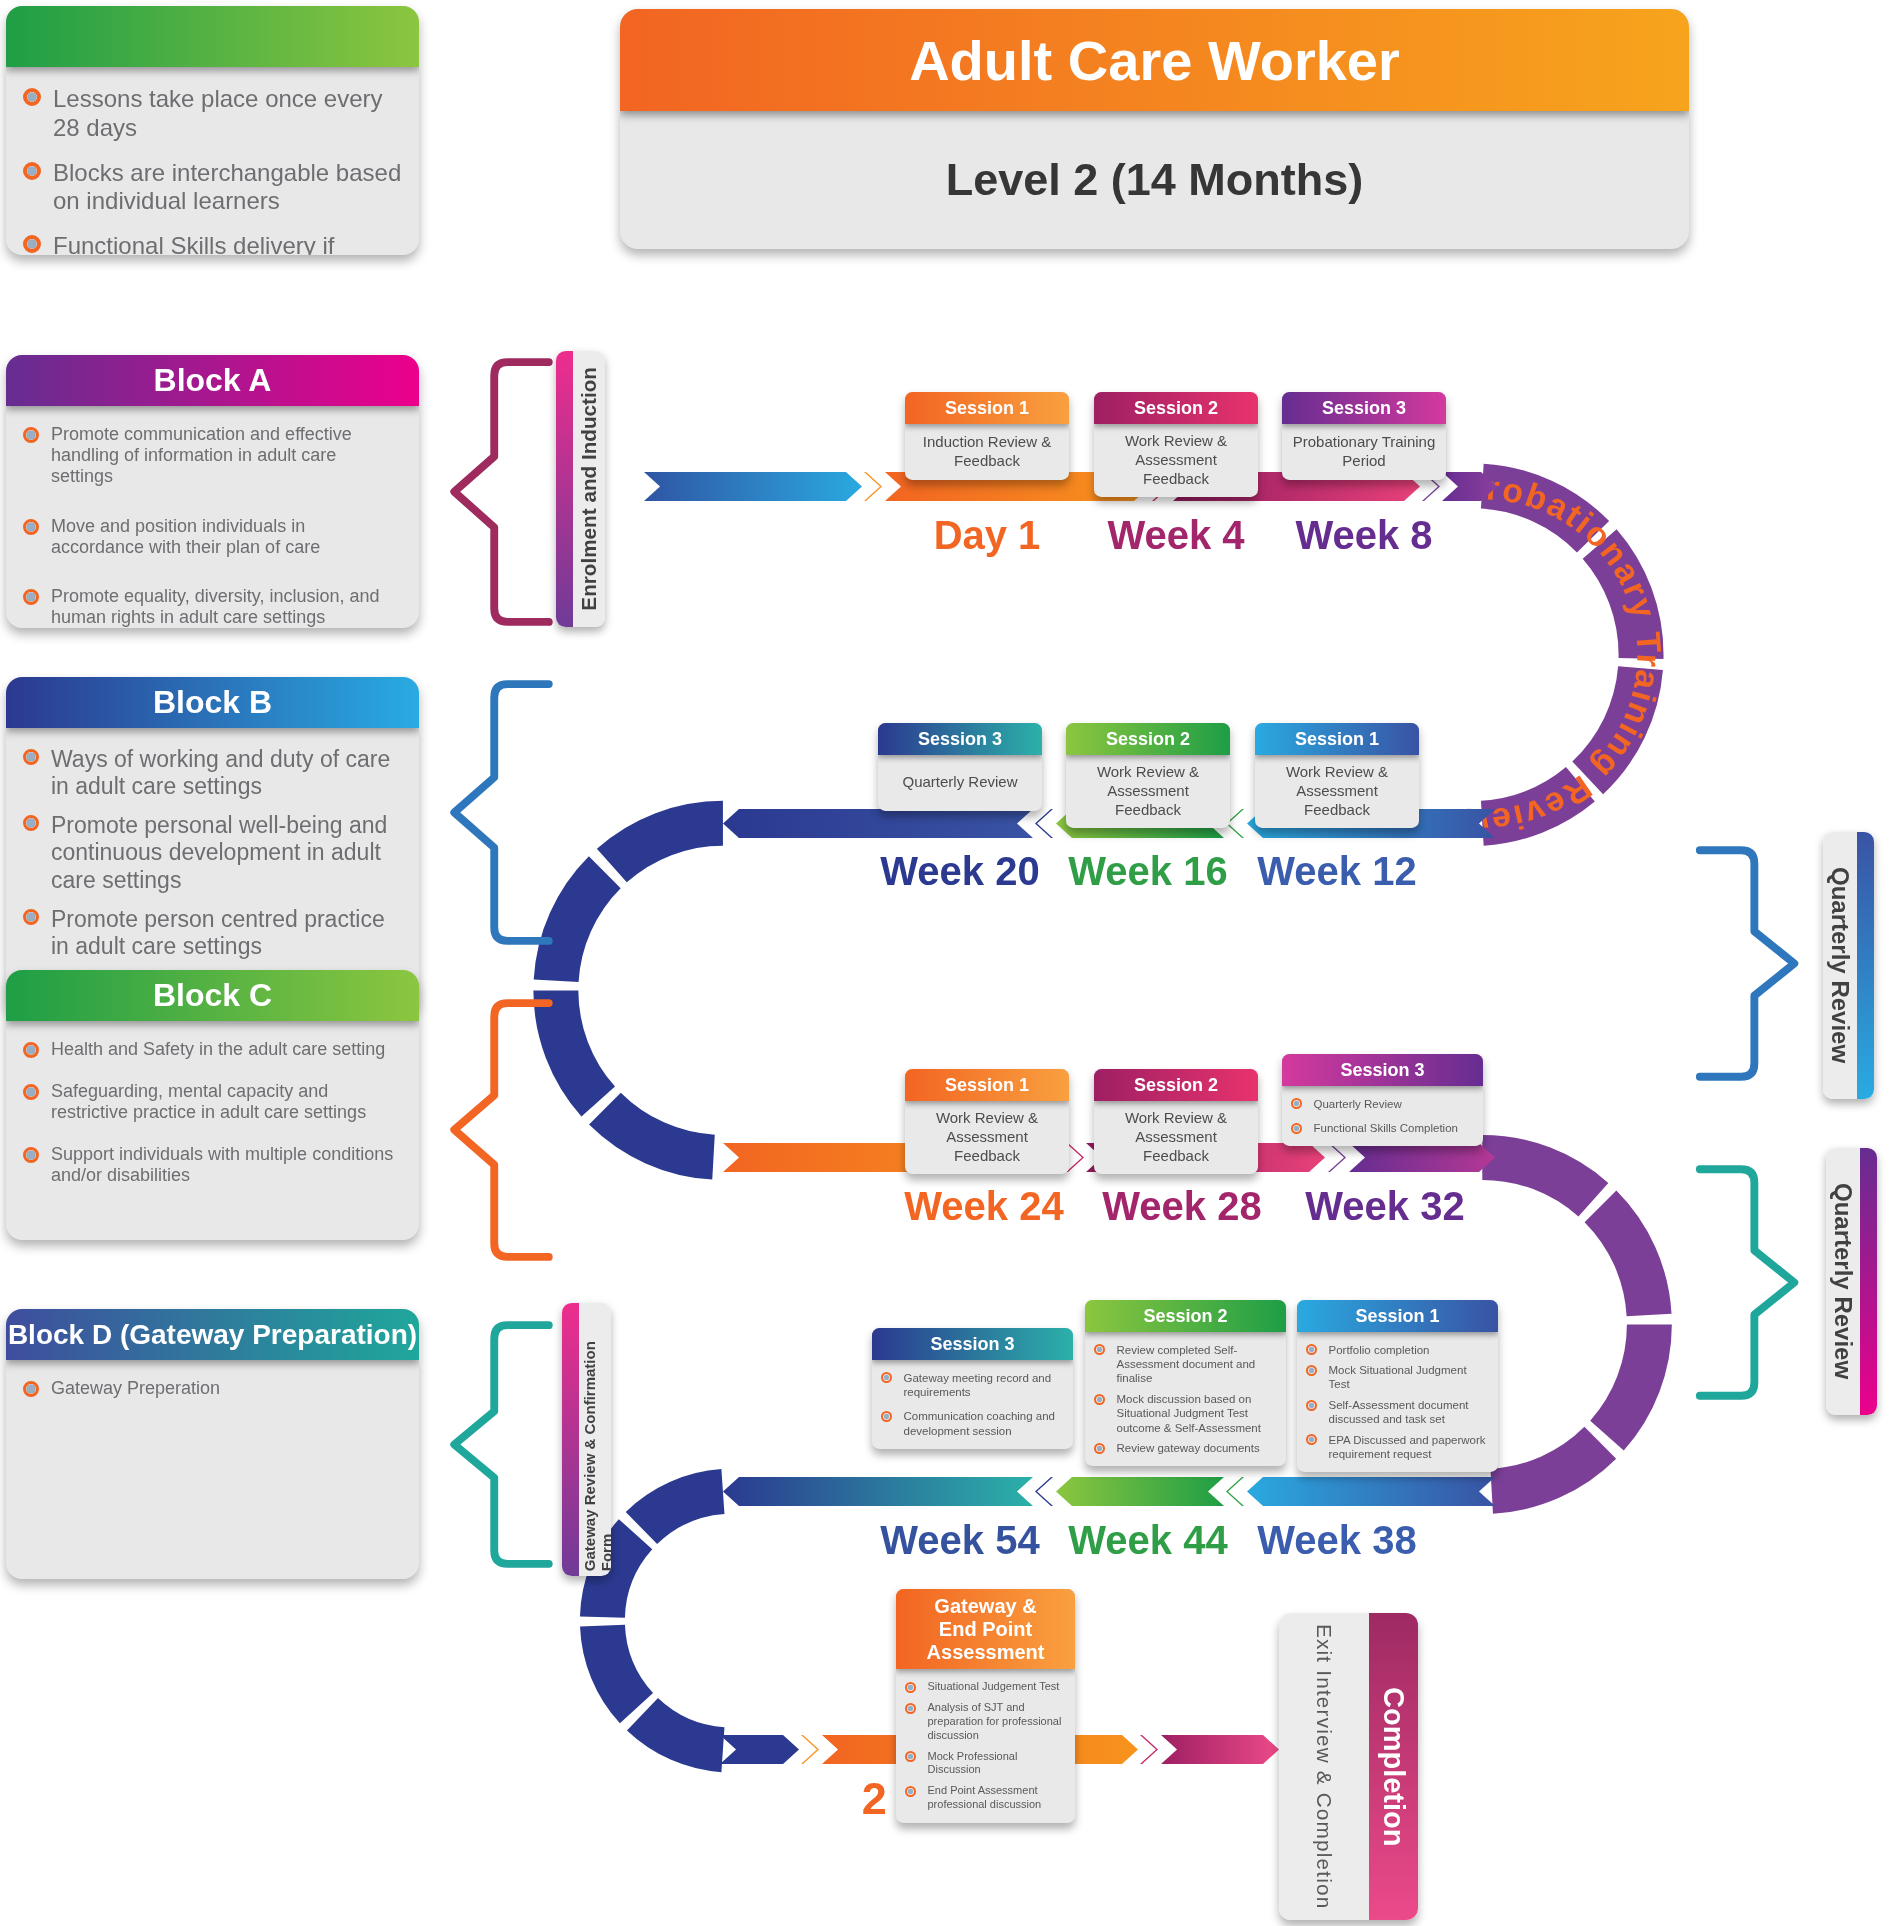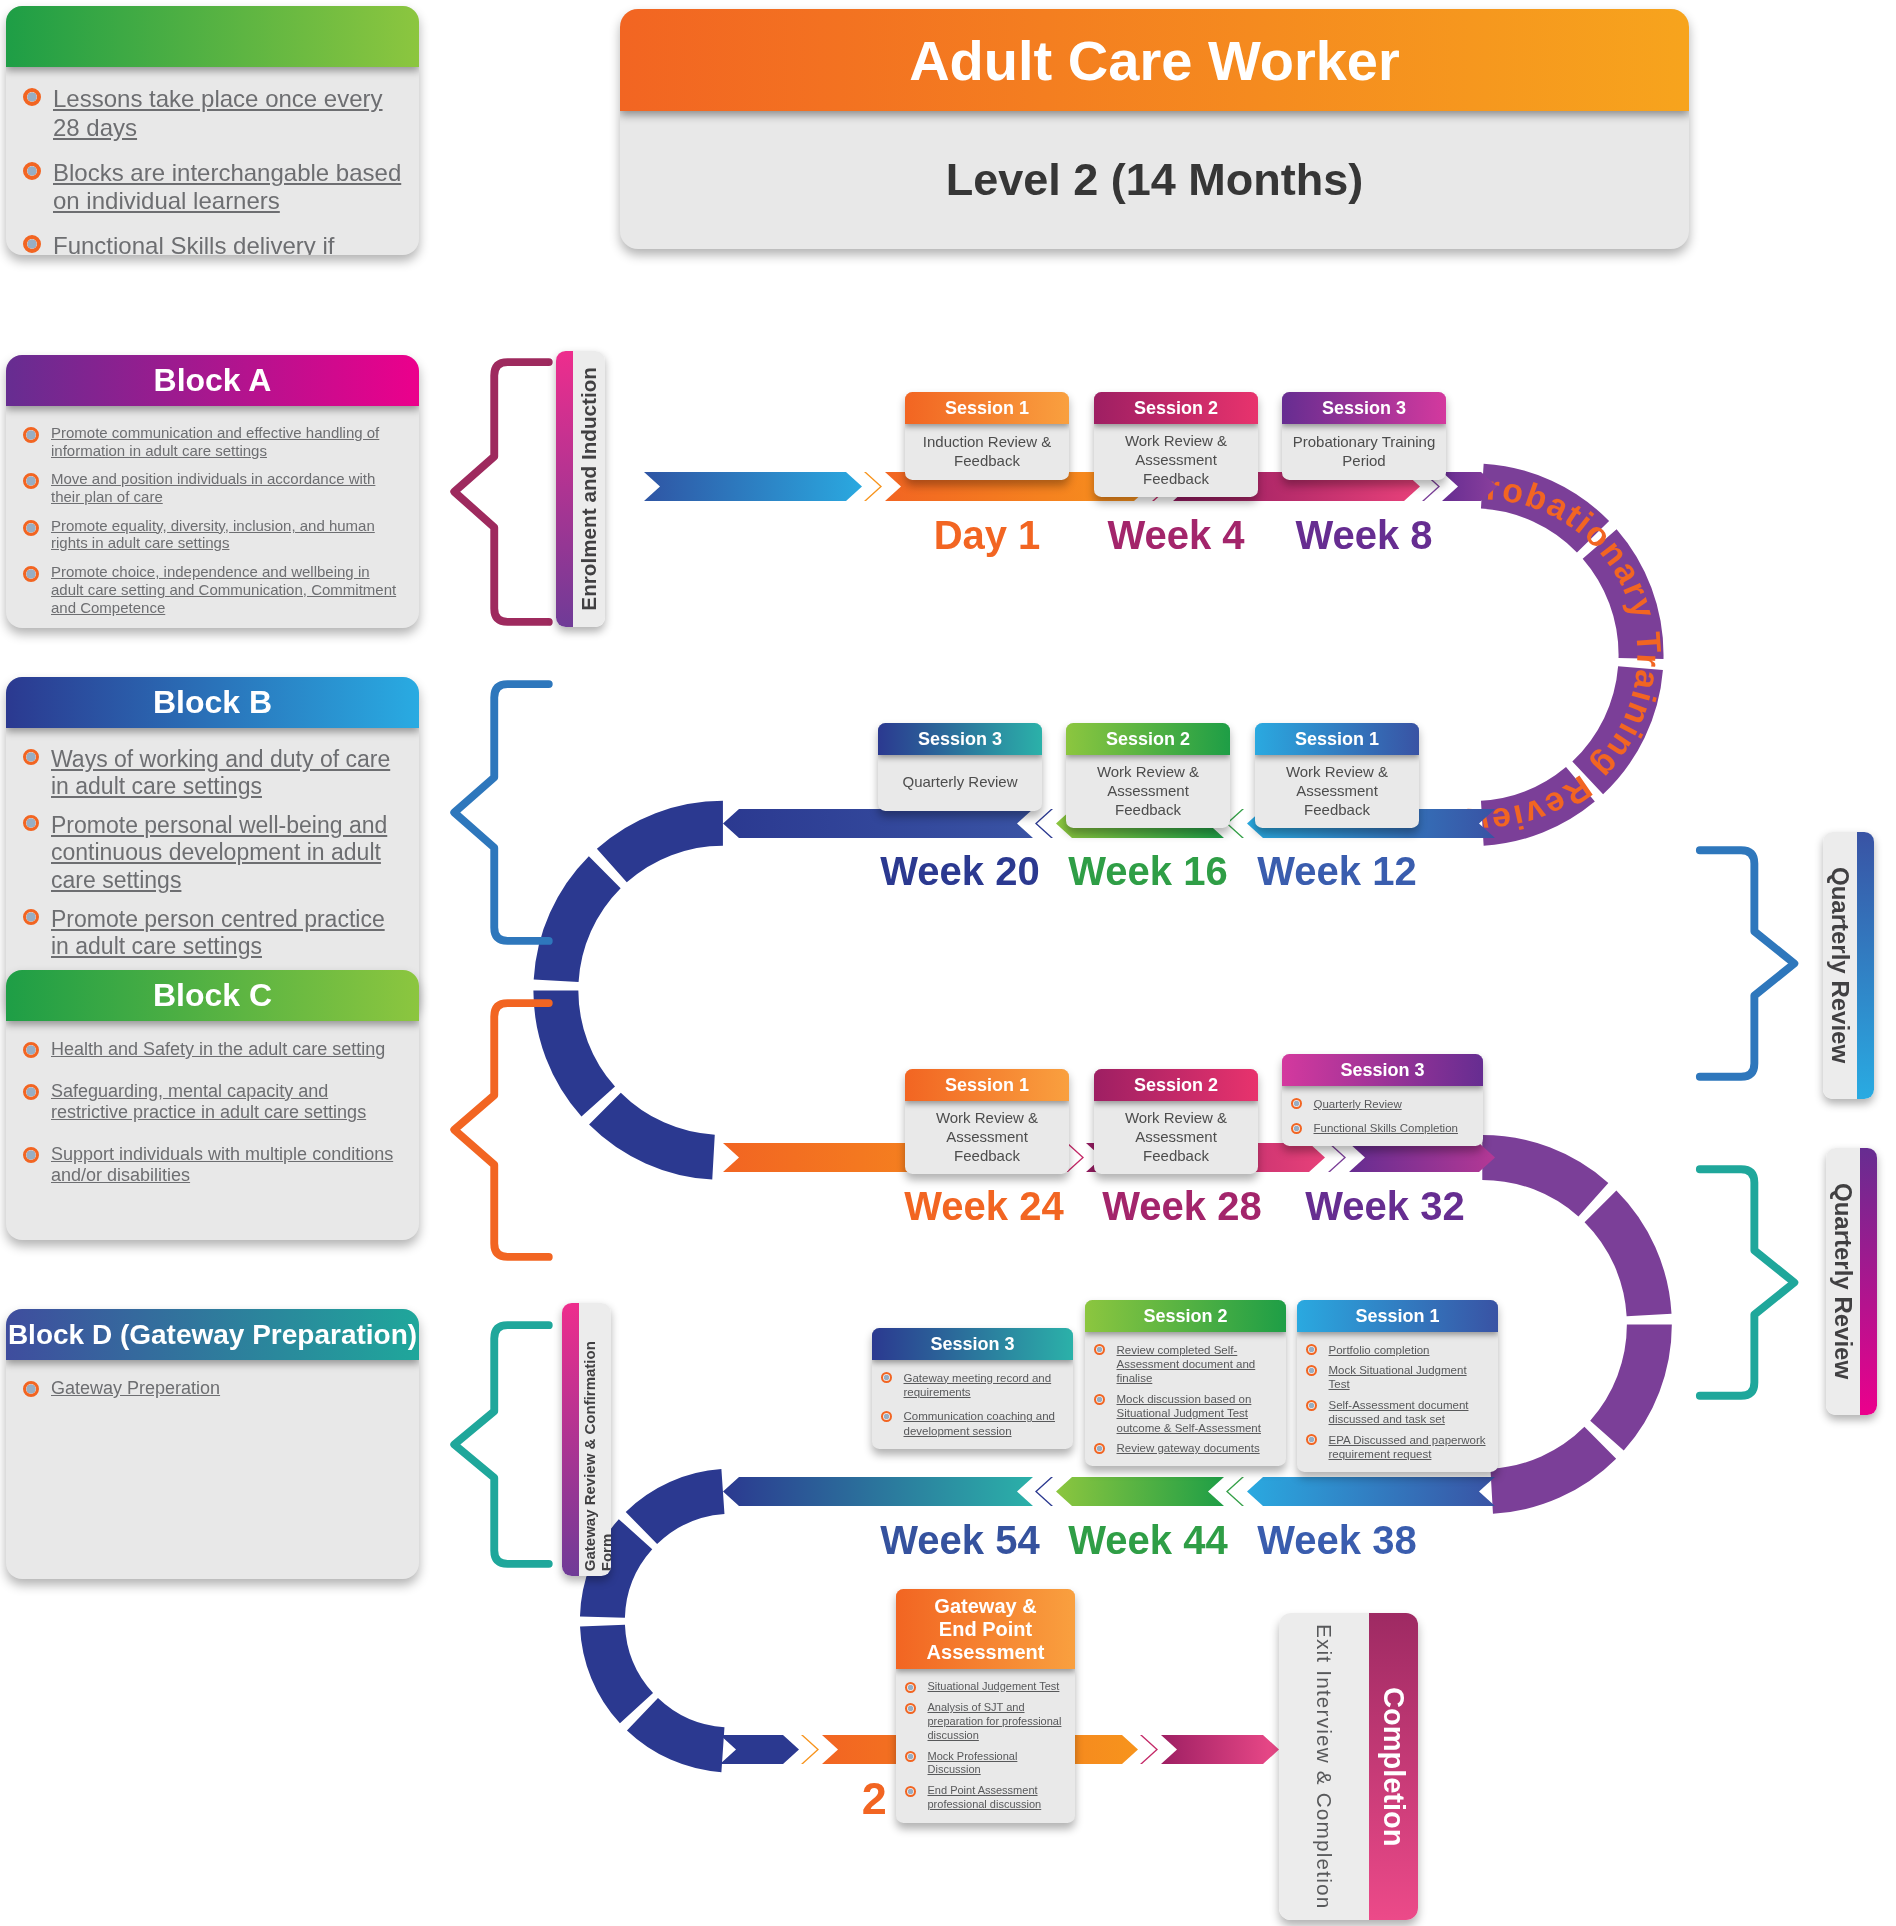--- a/index.html
+++ b/index.html
@@ -6,21 +6,21 @@
   #canvas{position:relative;width:1896px;height:1926px;background:#fff;overflow:hidden;
           font-family:"Liberation Sans",sans-serif;}
 
   
   .bigbox{position:absolute;left:6px;width:413px;border-radius:16px;background:#e8e8e8;
           box-shadow:0 6px 11px rgba(0,0,0,.30);overflow:hidden;}
   .bigbox .hd{height:51px;display:flex;align-items:center;justify-content:center;color:#fff;
           font-weight:bold;font-size:32px;box-shadow:0 3.6px 7.3px rgba(0,0,0,.35);position:relative;z-index:2;}
   .bigbox .bd{padding:18px 17px 12px 17px;display:flex;flex-direction:column;color:#6d6e71;}
 
-  .bullet-row{display:flex;gap:12px;align-items:flex-start;text-decoration:underline;}
+  .bullet-row{display:flex;gap:12px;align-items:flex-start;}
   .odot{flex:0 0 auto;width:18px;height:18px;box-sizing:border-box;border:4.3px solid #f26522;
         border-radius:50%;background:radial-gradient(circle,#97aec4 0 4.3px,transparent 4.9px);margin-top:3px;}
   .odot.sm{width:11px;height:11px;border-width:2.4px;margin-top:1.8px;
         background:radial-gradient(circle,#97aec4 0 2.4px,transparent 3px);}
 
   
   .scard{position:absolute;border-radius:7.3px;background:#e9e9e9;
          box-shadow:0 5.5px 8.5px rgba(0,0,0,.30);z-index:3;overflow:hidden;}
   .scard .hd{color:#fff;font-weight:bold;text-align:center;font-size:18px;padding:5.5px 2.4px;
          box-shadow:0 3px 5.5px rgba(0,0,0,.35);position:relative;z-index:2;line-height:1.15;}
@@ -89,21 +89,21 @@
     <div style="height:102px;background:linear-gradient(90deg,#f26522,#f7a41d);display:flex;align-items:center;justify-content:center;box-shadow:0 3.6px 8.5px rgba(0,0,0,.4);">
       <div style="color:#fff;font-weight:bold;font-size:56px;">Adult Care Worker</div>
     </div>
     <div style="height:138px;display:flex;align-items:center;justify-content:center;">
       <div style="color:#363636;font-weight:bold;font-size:45px;">Level 2 (14 Months)</div>
     </div>
   </div>
 
   <div class="bigbox" style="top:355px;height:273px;">
     <div class="hd" style="background:linear-gradient(90deg,#662d91,#ec008c);">Block A</div>
-    <div class="bd" style="gap:11px;font-size:15px;line-height:1.18;">
+    <div class="bd" style="gap:28px;font-size:18px;line-height:1.18;">
       <div class="bullet-row">
           <span class="odot" style="width:16px;height:16px;border-width:3.6px;"></span>
           <span>Promote communication and effective handling of information in adult care settings</span>
         </div>
       <div class="bullet-row">
           <span class="odot" style="width:16px;height:16px;border-width:3.6px;"></span>
           <span>Move and position individuals in accordance with their plan of care</span>
         </div>
       <div class="bullet-row">
           <span class="odot" style="width:16px;height:16px;border-width:3.6px;"></span>

